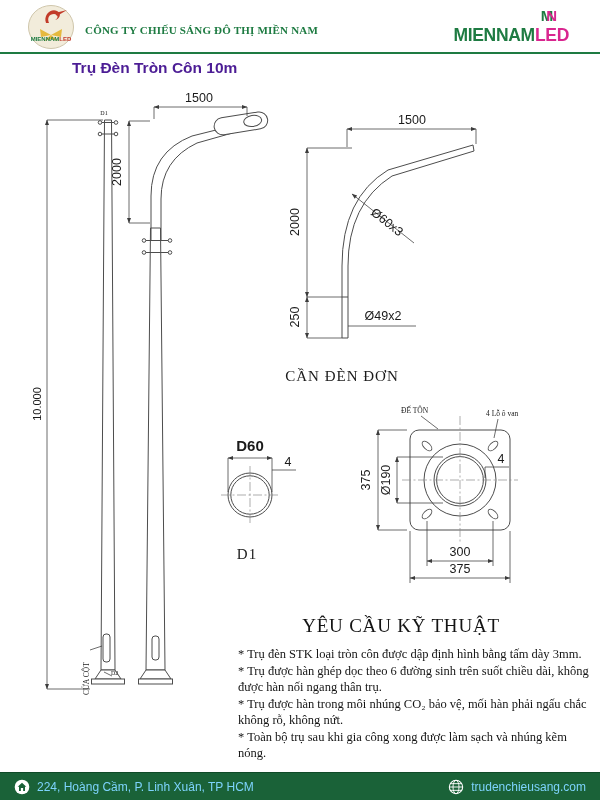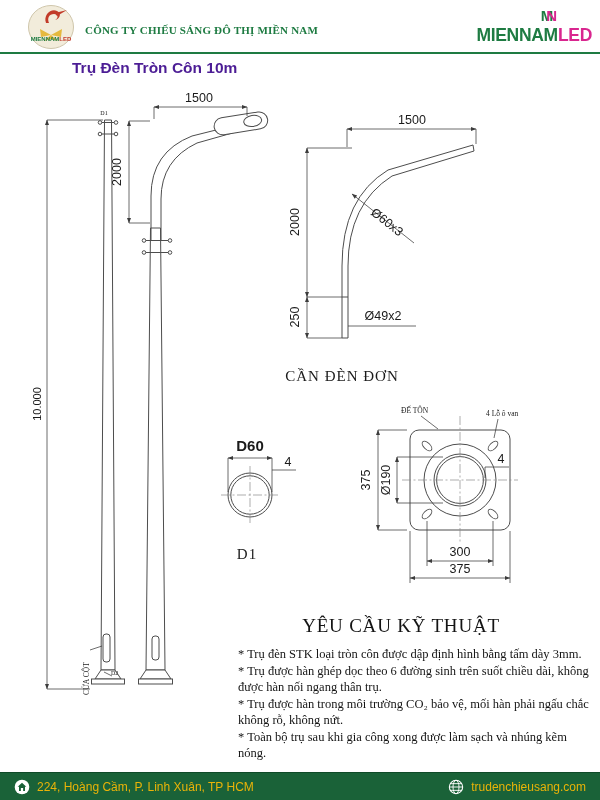--- a/index.html
+++ b/index.html
@@ -6,21 +6,21 @@
   .page{position:relative;width:600px;height:800px;margin:0 auto;background:#ffffff;
         font-family:"Liberation Sans",sans-serif;overflow:hidden;}
 
   
   .header{position:absolute;top:0;left:0;width:600px;height:52px;background:#fff;
           border-bottom:2px solid #1e7b42;}
   .logo-badge{position:absolute;left:27px;top:5px;width:48px;height:45px;}
   .company-name{position:absolute;left:85px;top:24px;color:#1e7b42;
                 font-family:"Liberation Serif",serif;font-weight:bold;font-size:11px;
                 letter-spacing:.2px;white-space:nowrap;}
-  .brand{position:absolute;right:8px;top:25px;font-weight:bold;font-size:17.5px;
+  .brand{position:absolute;right:31px;top:25px;font-weight:bold;font-size:17.5px;
          letter-spacing:-.3px;white-space:nowrap;}
   .brand .g{color:#1e7b42;} .brand .m{color:#d9268f;}
   .mn-mono{position:absolute;top:8px;right:43px;font-weight:bold;font-size:15px;line-height:1;}
   .mn-mono .g{color:#1e7b42;} .mn-mono .m{color:#d9268f;margin-left:-7px;}
 
   
   .page-title{position:absolute;left:72px;top:59px;font-size:15.5px;font-weight:bold;color:#4c1d95;}
 
   
   svg.draw{position:absolute;left:0;top:0;}
@@ -38,21 +38,21 @@
   
   .reqs{position:absolute;left:238px;top:606px;width:360px;color:#141414;
         font-family:"Liberation Serif","DejaVu Serif",serif;}
   .reqs h3{margin:9px 34px 9px 0;font-size:19px;font-weight:500;text-align:center;
            letter-spacing:.8px;white-space:nowrap;}
   .reqs ul{margin:0;padding:0;list-style:none;font-size:12.5px;line-height:1.28;}
   .reqs li{margin:0 0 1px 0;}
 
   
   .footer{position:absolute;left:0;top:772px;width:600px;height:28px;background:#1a6238;
-          border-top:1px solid #0f4a28;color:#eab308;display:flex;align-items:center;
+          border-top:1px solid #0f4a28;color:#7dd3fc;display:flex;align-items:center;
           justify-content:space-between;box-sizing:border-box;padding:0 14px;font-size:12px;}
   .f-item{display:flex;align-items:center;gap:7px;}
   .f-icon{width:16px;height:16px;display:block;}
 </style>
 </head>
 <body>
 
 <div class="page">
 
   <div class="header">
@@ -224,21 +224,21 @@
       <line class="dim" x1="410" y1="578" x2="510" y2="578" marker-start="url(#ar)" marker-end="url(#ar)"></line>
       <text class="dt" x="460" y="573" text-anchor="middle">375</text>
     </g>
   </svg>
 
   <div class="reqs">
     <h3>YÊU CẦU KỸ THUẬT</h3>
     <ul>
       <li>*  Trụ đèn STK loại tròn côn được dập định hình bằng tấm dày 3mm.</li>
       <li>* Trụ được hàn ghép dọc theo 6 đường sinh trên suốt chiều dài, không được hàn nối ngang thân trụ.</li>
-      <li>* Trụ được hàn trong môi trường CO₂ bảo vệ, mối hàn phải ngấu chắc không rỗ, không nứt.</li>
+      <li>* Trụ được hàn trong môi nhúng CO₂ bảo vệ, mối hàn phải ngấu chắc không rỗ, không nứt.</li>
       <li>*  Toàn bộ trụ sau khi gia công xong được làm sạch và nhúng kẽm nóng.</li>
     </ul>
   </div>
 
   <div class="footer">
     <div class="f-item">
       <svg class="f-icon" viewBox="0 0 24 24">
         <circle cx="12" cy="12" r="11" fill="#ffffff"></circle>
         <path d="M12 5.5 L5.5 11.5 L7.5 11.5 L7.5 18 L10.3 18 L10.3 13.5 L13.7 13.5 L13.7 18 L16.5 18 L16.5 11.5 L18.5 11.5 Z" fill="#1a6238"></path>
       </svg>

